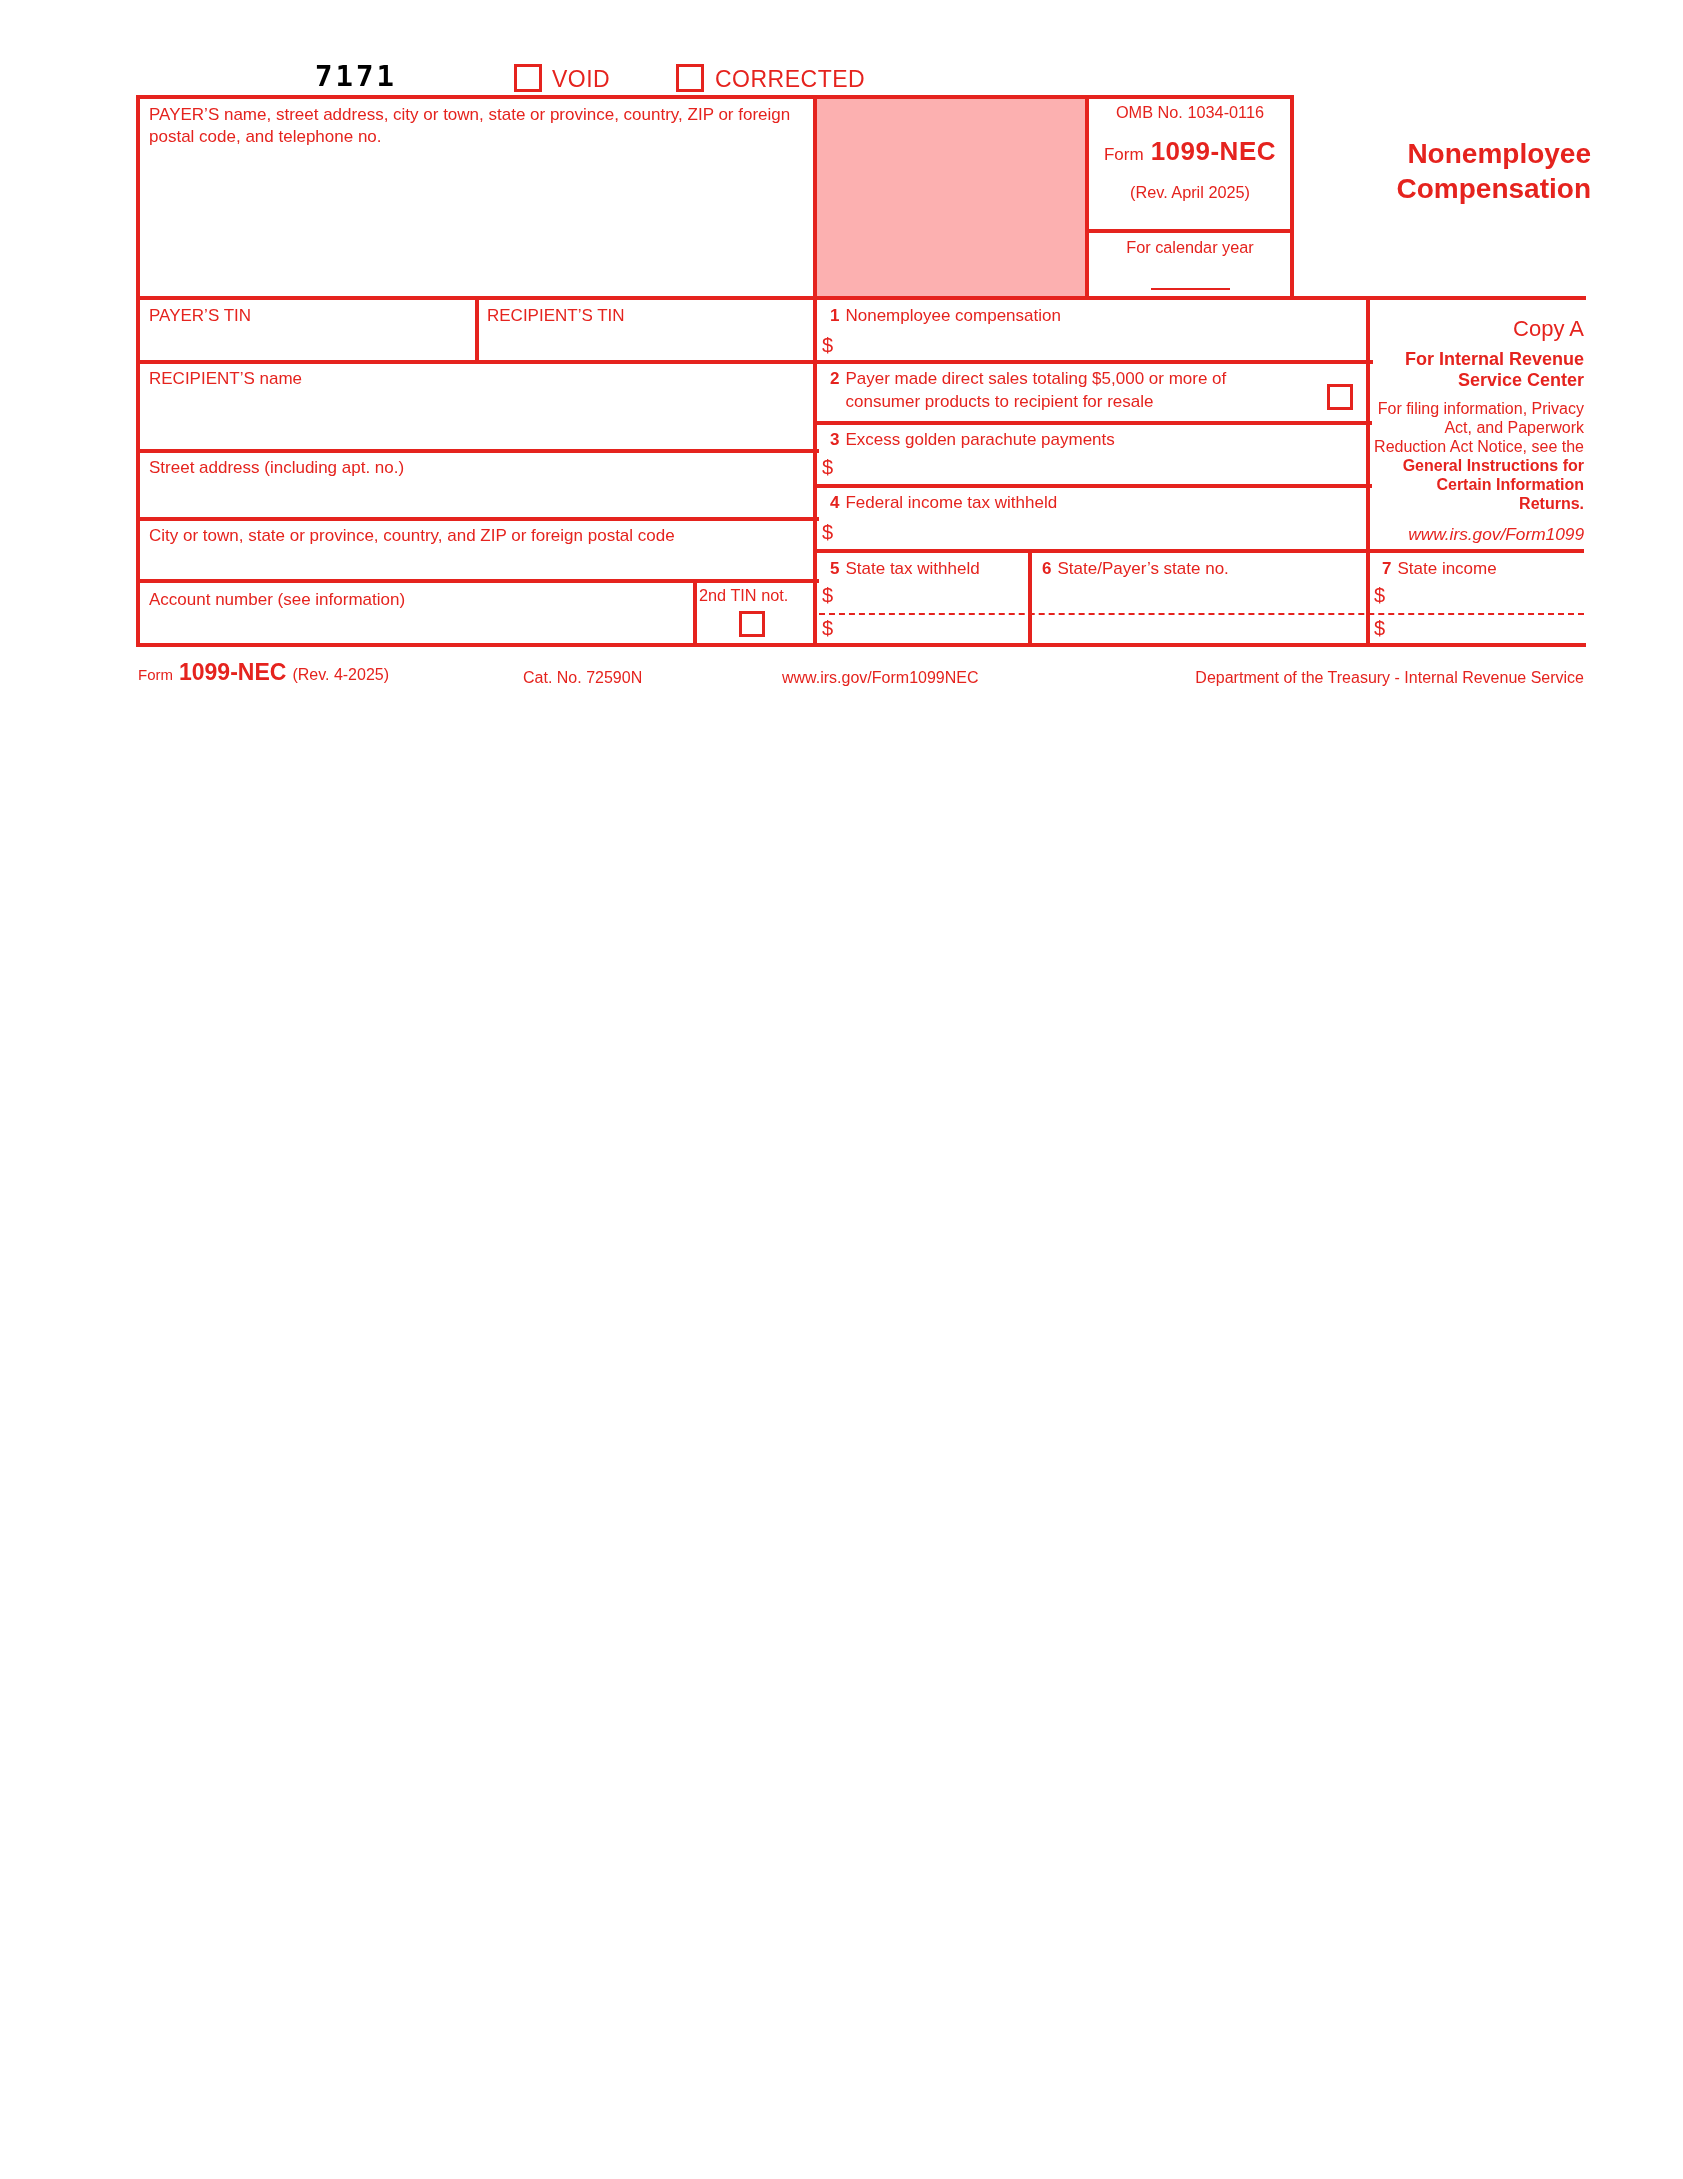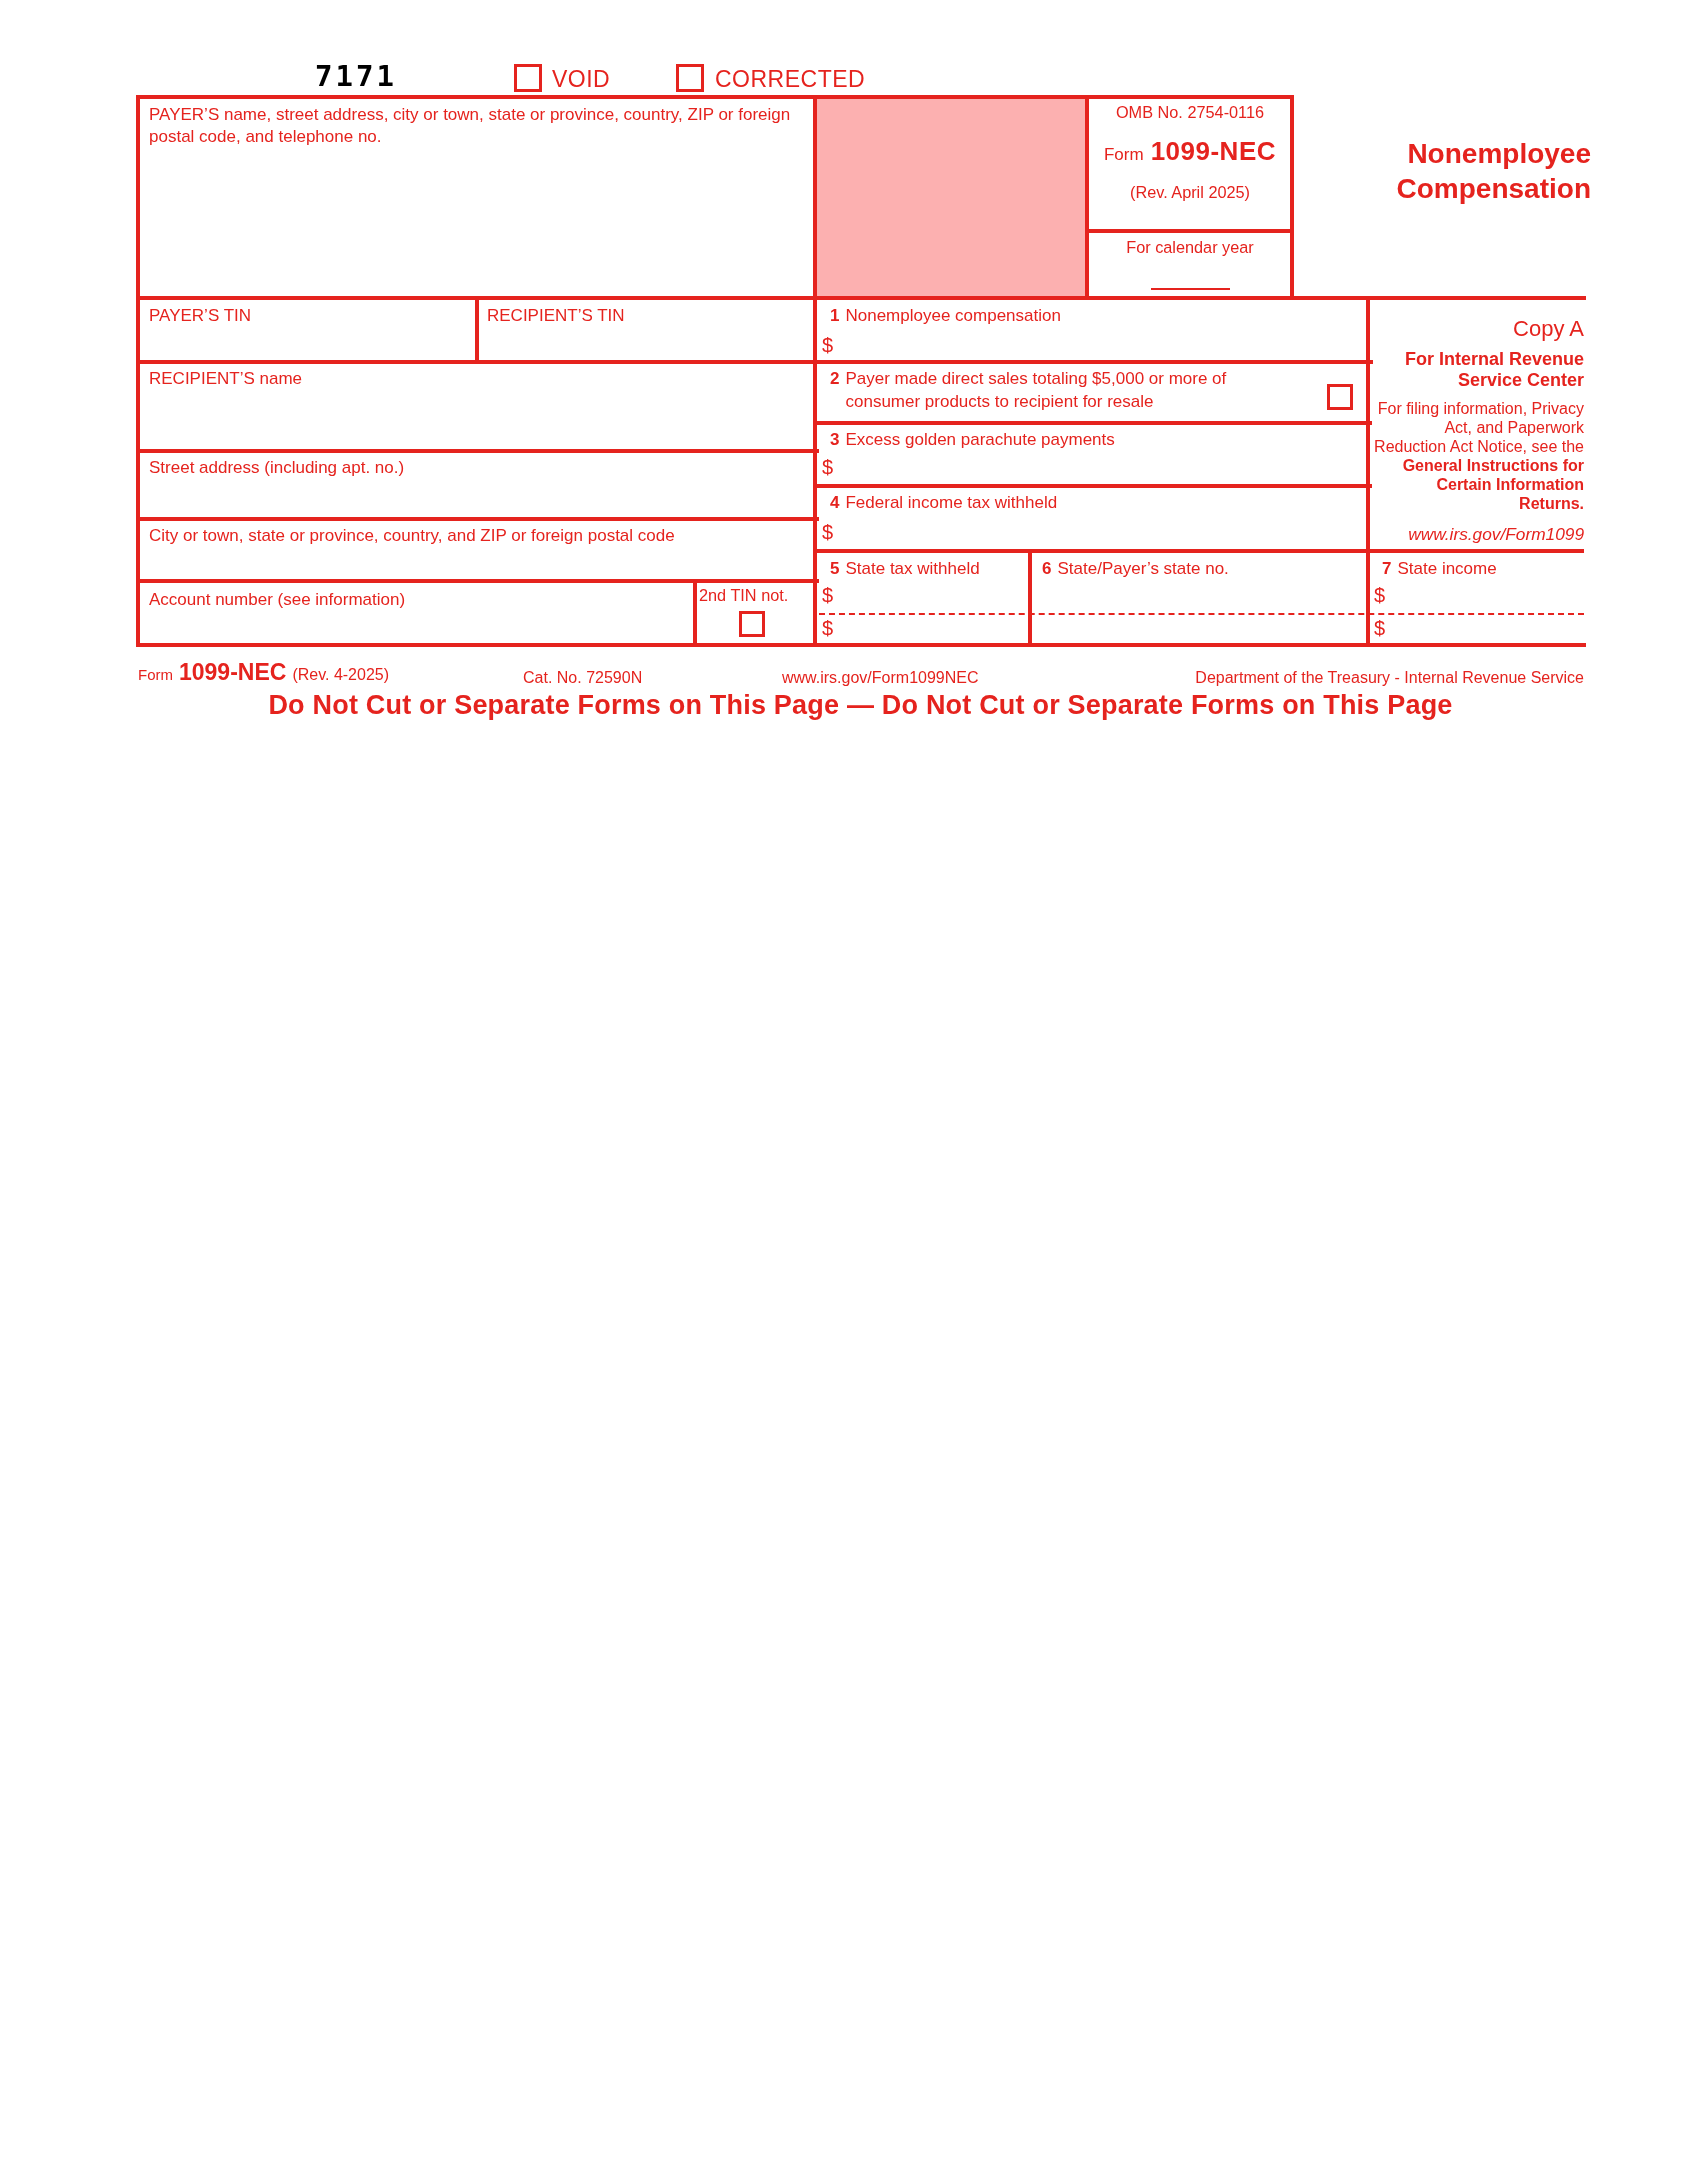--- a/index.html
+++ b/index.html
@@ -94,21 +94,21 @@
   <div class="vl" style="left:1085px;top:95px;height:205px;"></div>
   <div class="vl" style="left:1290px;top:95px;height:205px;"></div>
   <div class="vl" style="left:475px;top:296px;height:68px;"></div>
   <div class="vl" style="left:1366px;top:296px;height:350px;"></div>
   <div class="vl" style="left:1028px;top:549px;height:97px;"></div>
   <div class="vl" style="left:693px;top:579px;height:67px;"></div>
 
   <div class="lbl" style="left:149px;top:104px;width:661px;">PAYER’S name, street address, city or town, state or province, country, ZIP or foreign postal code, and telephone no.</div>
 
   <div id="omb-block">
-    <div id="omb-no">OMB No. 2754-0116</div>
+    <div id="omb-no">OMB No. 1034-0116</div>
     <div id="omb-form-line">
       <span id="omb-form-word">Form</span>
       <span id="omb-form-number">1099-NEC</span>
     </div>
     <div id="omb-rev">(Rev. April 2025)</div>
   </div>
   <div id="calendar-label">For calendar year</div>
   <div id="calendar-underline"></div>
 
   <div id="title-block">
@@ -177,16 +177,15 @@
   </div>
 
   <div id="footer-formid">
     <span id="footer-form-word">Form</span>
     <span id="footer-form-number">1099-NEC</span>
     <span id="footer-rev">(Rev. 4-2025)</span>
   </div>
   <div class="footnote" style="left:523px;">Cat. No. 72590N</div>
   <div class="footnote" style="left:782px;">www.irs.gov/Form1099NEC</div>
   <div id="footer-dept">Department of the Treasury - Internal Revenue Service</div>
-  <div id="do-not-cut">Do Not Cut or Separate Forms on This Page — Do Not Cut or Separate Forms on This Page</div>
 
 </div>
 
 
 </body></html>

